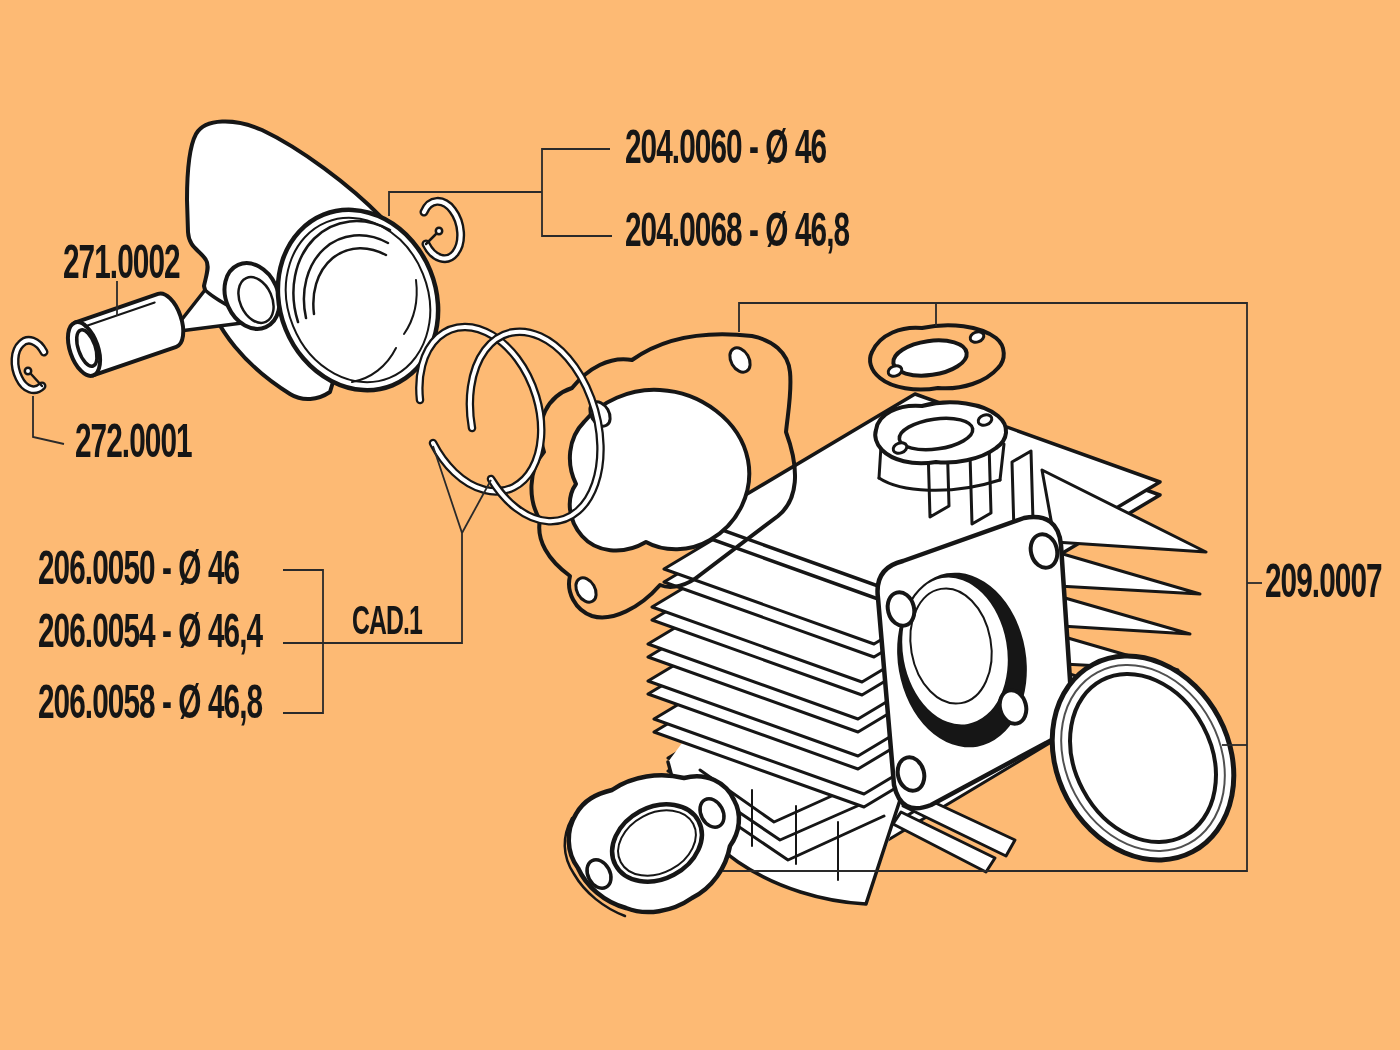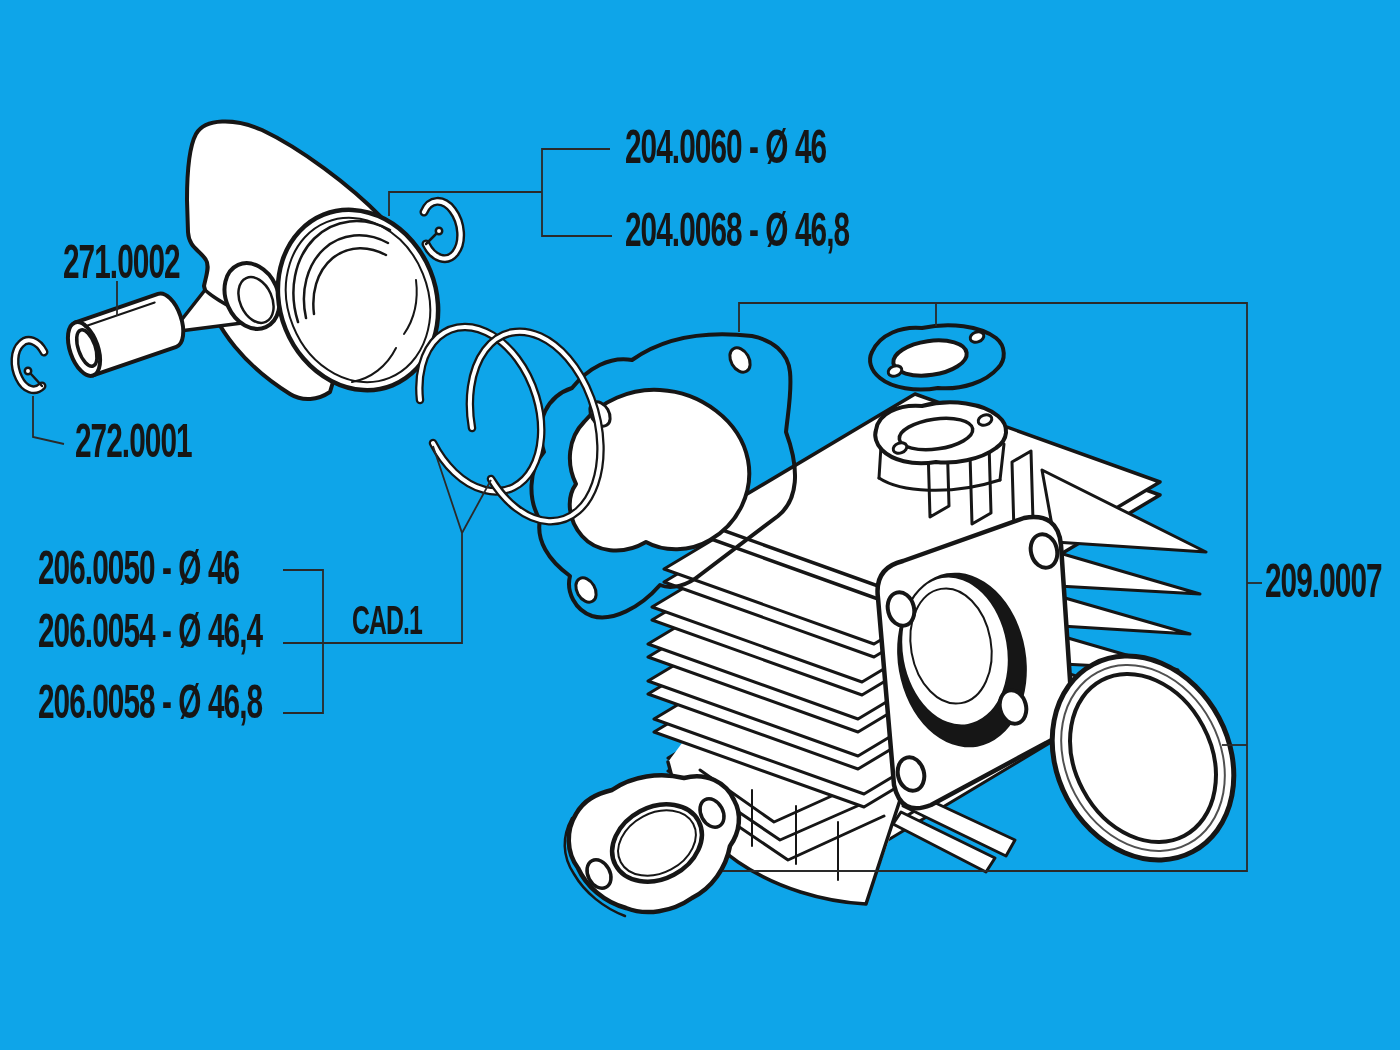--- a/index.html
+++ b/index.html
@@ -1,17 +1,17 @@
 <!DOCTYPE html>
 <html><head>
 <meta charset="utf-8">
 <style>
   html,body{margin:0;padding:0;background:#e8e8e8;}
   .stage{
-    position:relative;width:1400px;height:1050px;background:#0ea5e9;
+    position:relative;width:1400px;height:1050px;background:#fdba74;
     overflow:hidden;font-family:"Liberation Sans",sans-serif;
   }
   .stage svg{position:absolute;left:0;top:0;}
   .callout{
     position:absolute;
     font:700 48px "Liberation Sans",sans-serif;
     line-height:1;letter-spacing:-1.5px;white-space:nowrap;
     transform:scaleX(.62);transform-origin:0 50%;
     color:#161616;
   }

